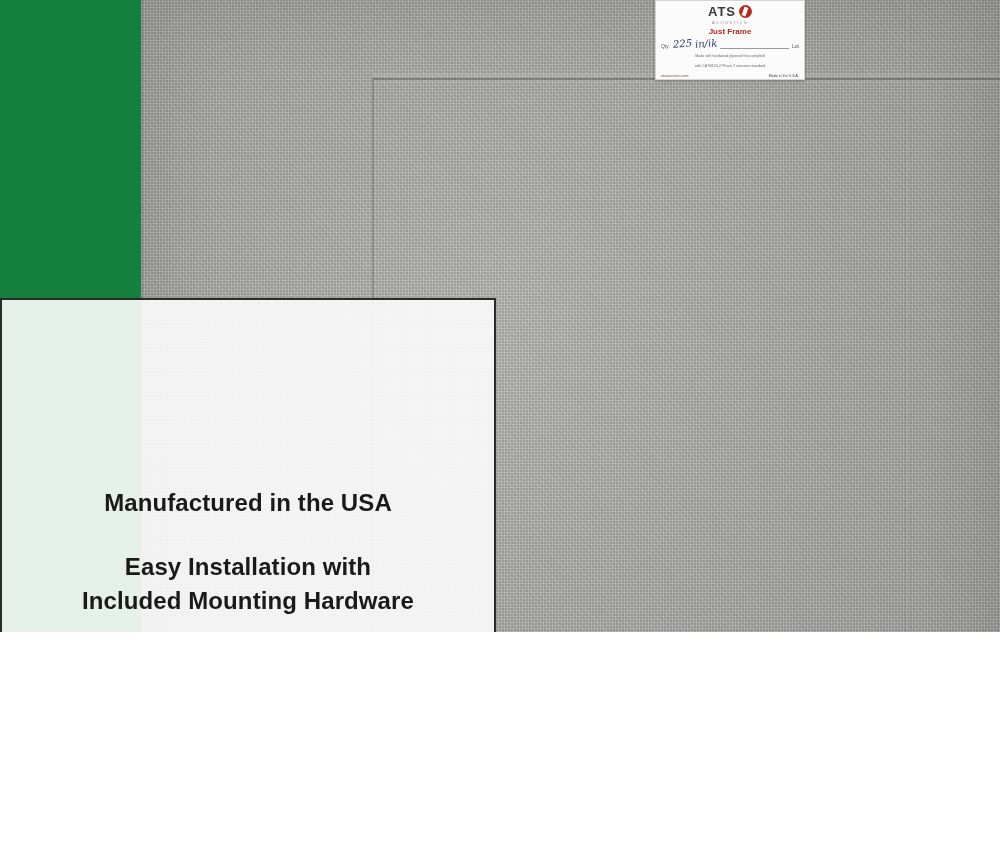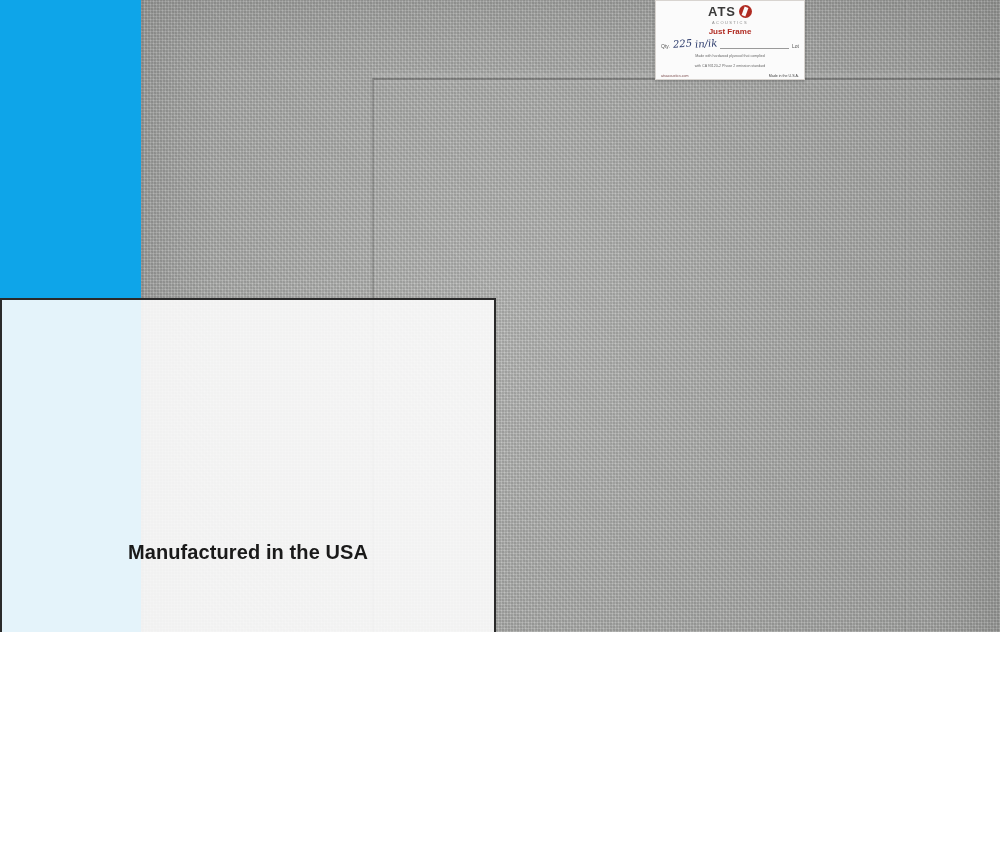--- a/index.html
+++ b/index.html
@@ -7,21 +7,21 @@
     padding: 0;
     background: #ffffff;
   }
   body {
     font-family: "Liberation Sans", sans-serif;
   }
   #stage {
     position: relative;
     width: 1000px;
     height: 632px;
-    background: #0ea5e9;
+    background: #15803d;
     overflow: hidden;
   }
 
   
   .panel-photo {
     position: absolute;
     left: 141px;
     top: 0px;
     width: 859px;
     height: 860px;
@@ -209,21 +209,21 @@
     display: flex;
     flex-direction: column;
     align-items: center;
     justify-content: center;
     gap: 30px;
     padding: 24px 18px;
   }
   .feature-line {
     text-align: center;
     color: #1a1a1a;
-    font-size: 20px;
+    font-size: 24px;
     font-weight: bold;
     line-height: 1.42;
     letter-spacing: 0.1px;
     white-space: pre-line;
   }
 </style>
 </head>
 <body>
 
 <div id="stage">
@@ -253,15 +253,17 @@
     <div class="pl-fine">Made with hardwood plywood that complied</div>
     <div class="pl-fine">with CA 93120-2 Phase 2 emission standard</div>
     <div class="pl-footer">
       <span>atsacoustics.com</span>
       <span class="right">Made in the U.S.A.</span>
     </div>
   </div>
 
   <div class="feature-card">
     <div class="feature-line">Manufactured in the USA</div>
+    <div class="feature-line">Easy Installation with
+Included Mounting Hardware</div>
   </div>
 
 </div>
 
 </body></html>

